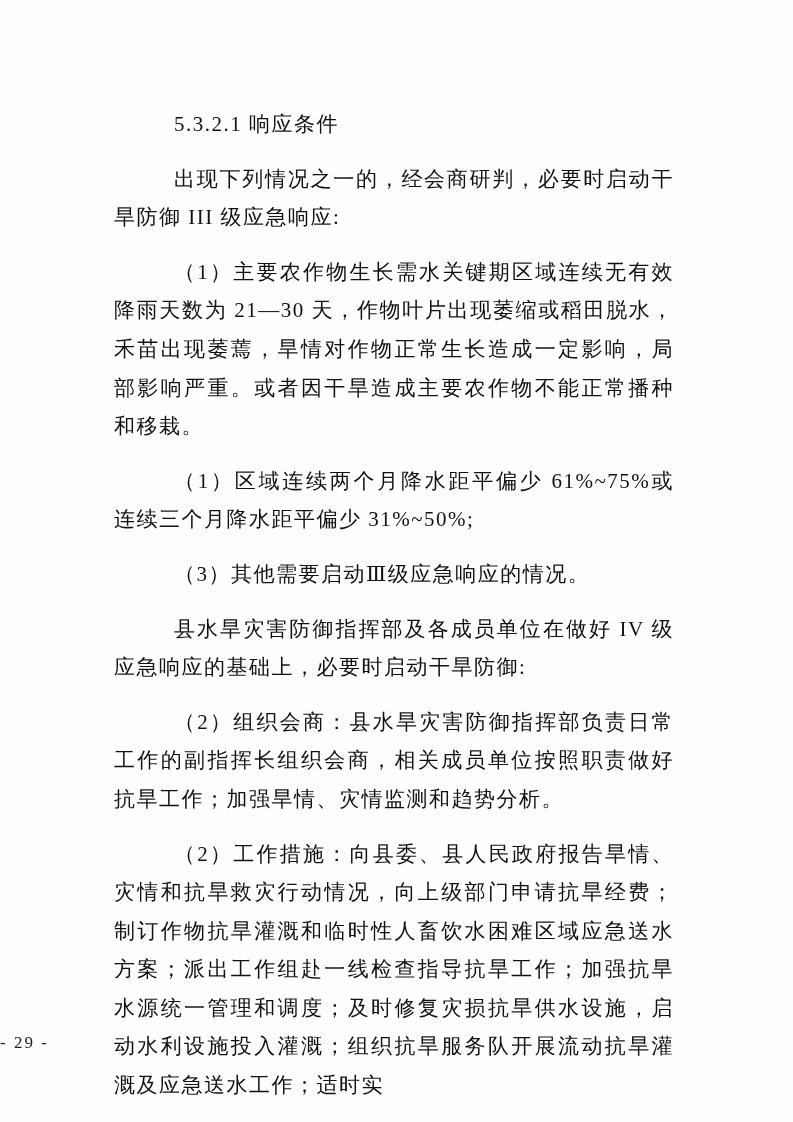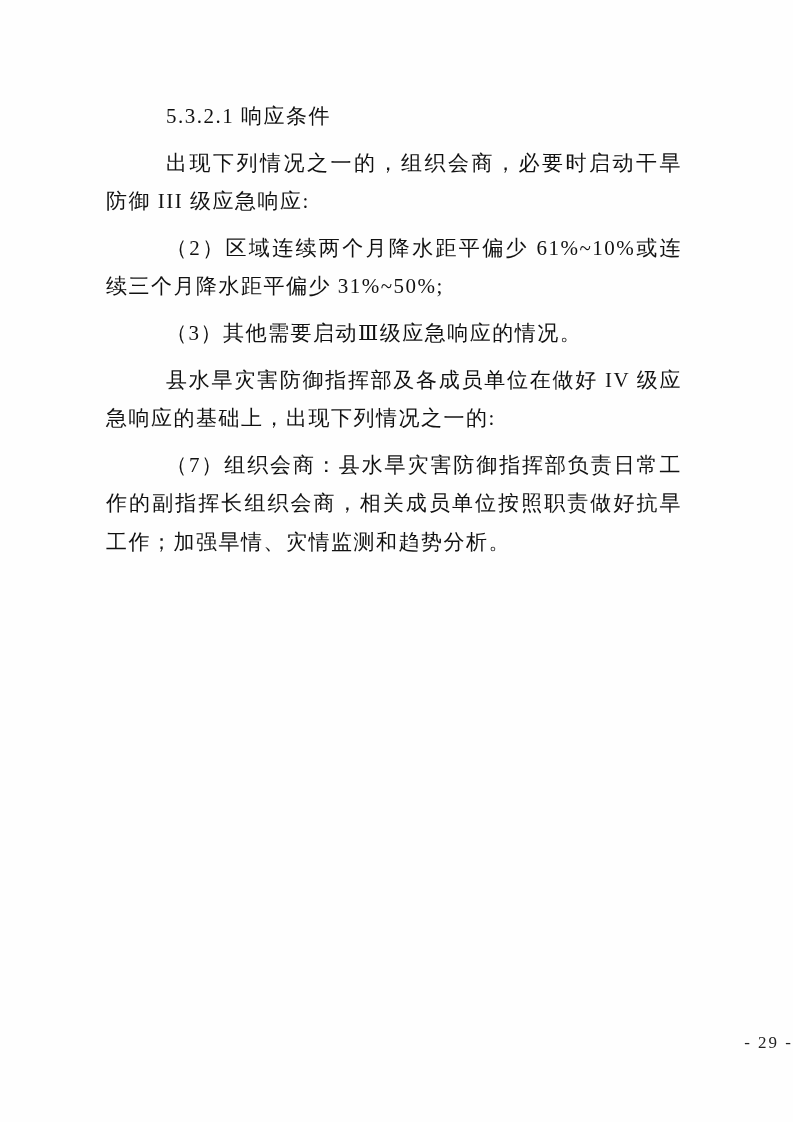--- a/index.html
+++ b/index.html
@@ -17,51 +17,53 @@
     overflow: hidden;
     margin: 0 auto;
   }
   .content {
     position: absolute;
     left: 98px;
     top: 89px;
     width: 592px;
   }
   .content p {
-    margin: 8px;
+    margin: 16px;
     padding: 0;
     font-size: 21px;
     line-height: 38.6px;
     letter-spacing: 1.5px;
     text-align: justify;
     text-justify: inter-ideograph;
     text-indent: 60px;
     font-weight: 400;
     word-break: break-all;
   }
   .content p.heading {
     text-align: left;
   }
   .footer {
     position: absolute;
     left: 0;
     right: 0;
     top: 1033px;
-    text-align: right;
+    text-align: left;
     font-size: 17px;
     letter-spacing: 2px;
     color: #222222;
   }
 </style>
 </head>
 <body>
 
 <div class="page">
   <div class="content">
     <p class="heading">5.3.2.1 响应条件</p>
-    <p>出现下列情况之一的，组织会商，必要时启动干旱防御 III 级应急响应:</p>
-    <p>（2）区域连续两个月降水距平偏少 61%~10%或连续三个月降水距平偏少 31%~50%;</p>
+    <p>出现下列情况之一的，经会商研判，必要时启动干旱防御 III 级应急响应:</p>
+    <p>（1）主要农作物生长需水关键期区域连续无有效降雨天数为 21—30 天，作物叶片出现萎缩或稻田脱水，禾苗出现萎蔫，旱情对作物正常生长造成一定影响，局部影响严重。或者因干旱造成主要农作物不能正常播种和移栽。</p>
+    <p>（1）区域连续两个月降水距平偏少 61%~75%或连续三个月降水距平偏少 31%~50%;</p>
     <p>（3）其他需要启动Ⅲ级应急响应的情况。</p>
-    <p>县水旱灾害防御指挥部及各成员单位在做好 IV 级应急响应的基础上，出现下列情况之一的:</p>
-    <p>（7）组织会商：县水旱灾害防御指挥部负责日常工作的副指挥长组织会商，相关成员单位按照职责做好抗旱工作；加强旱情、灾情监测和趋势分析。</p>
+    <p>县水旱灾害防御指挥部及各成员单位在做好 IV 级应急响应的基础上，必要时启动干旱防御:</p>
+    <p>（2）组织会商：县水旱灾害防御指挥部负责日常工作的副指挥长组织会商，相关成员单位按照职责做好抗旱工作；加强旱情、灾情监测和趋势分析。</p>
+    <p>（2）工作措施：向县委、县人民政府报告旱情、灾情和抗旱救灾行动情况，向上级部门申请抗旱经费；制订作物抗旱灌溉和临时性人畜饮水困难区域应急送水方案；派出工作组赴一线检查指导抗旱工作；加强抗旱水源统一管理和调度；及时修复灾损抗旱供水设施，启动水利设施投入灌溉；组织抗旱服务队开展流动抗旱灌溉及应急送水工作；适时实</p>
   </div>
   <div class="footer">- 29 -</div>
 </div>
 
 </body></html>

